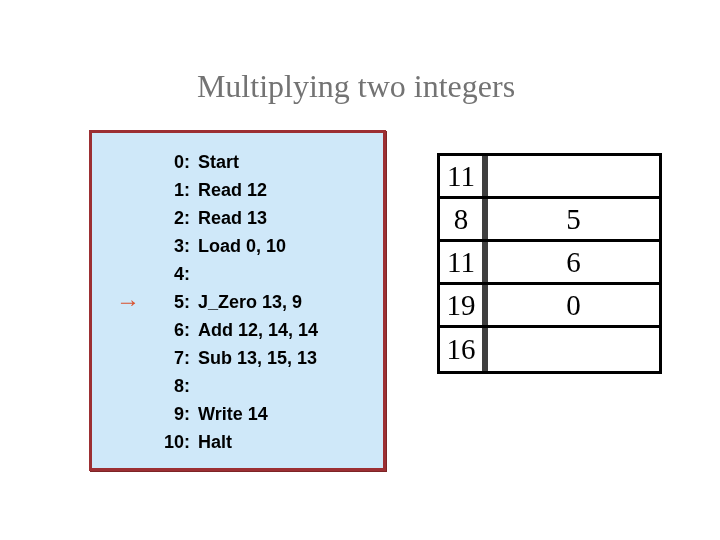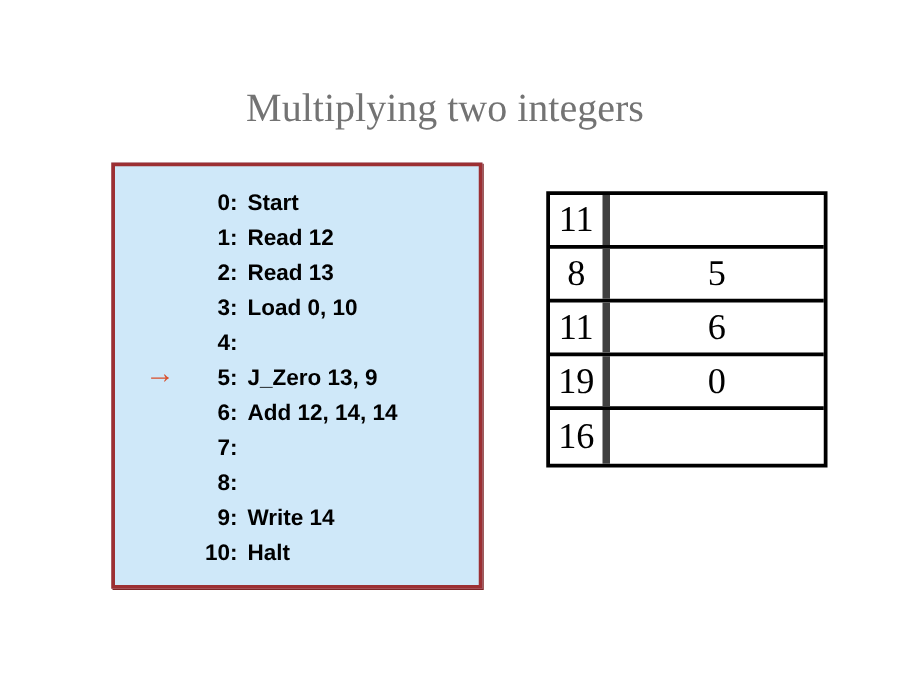--- a/index.html
+++ b/index.html
@@ -118,20 +118,21 @@
     <div class="code-line">
       <span class="lineno">5:</span>
       <span class="instr">J_Zero 13, 9</span>
     </div>
     <div class="code-line">
       <span class="lineno">6:</span>
       <span class="instr">Add 12, 14, 14</span>
     </div>
     <div class="code-line">
       <span class="lineno">7:</span>
+      <span class="instr">Sub 13, 15, 13</span>
     </div>
     <div class="code-line">
       <span class="lineno">8:</span>
     </div>
     <div class="code-line">
       <span class="lineno">9:</span>
       <span class="instr">Write 14</span>
     </div>
     <div class="code-line">
       <span class="lineno">10:</span>

